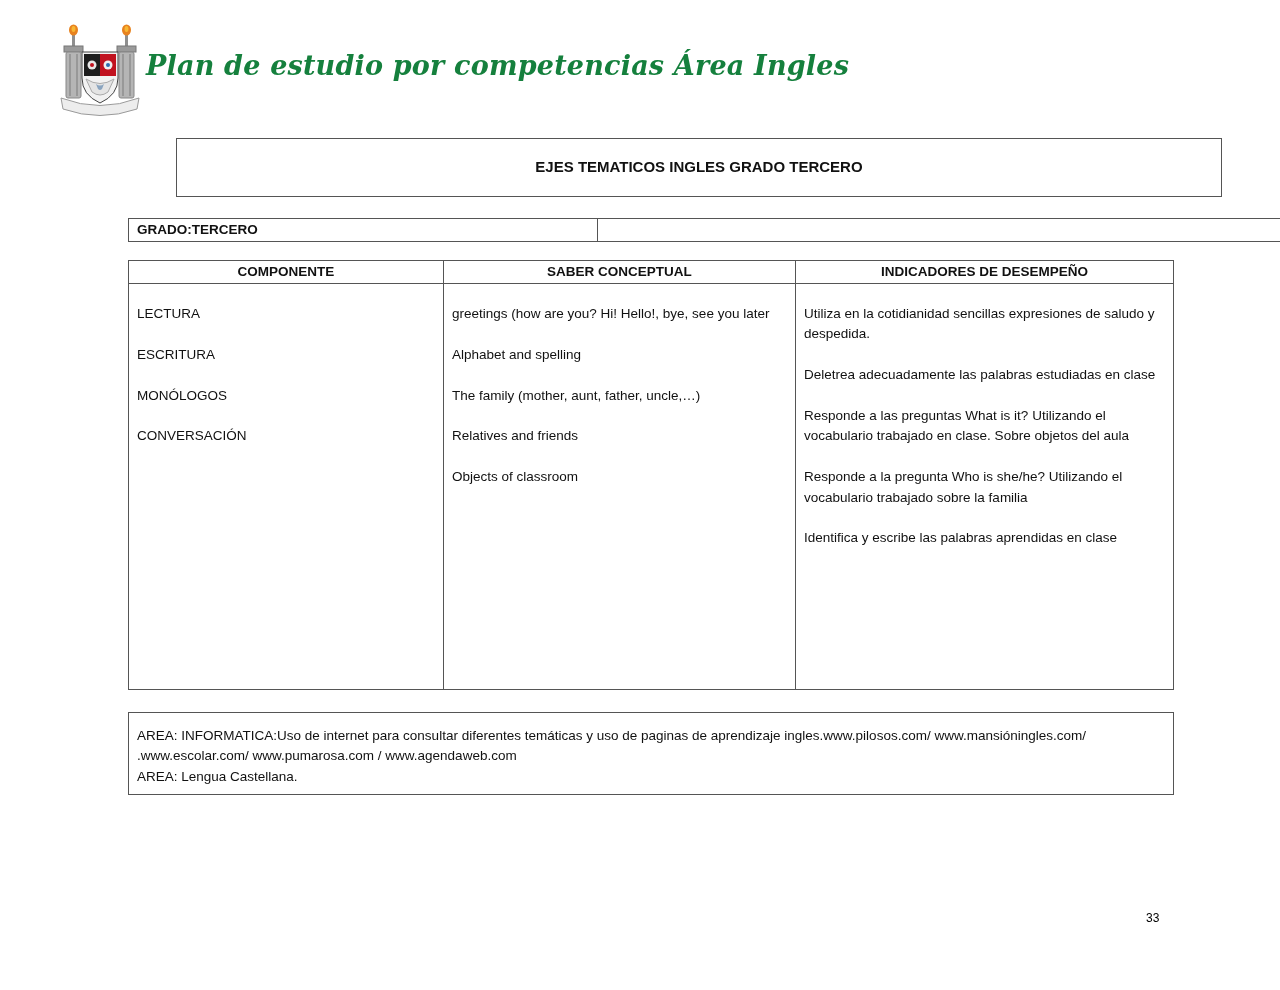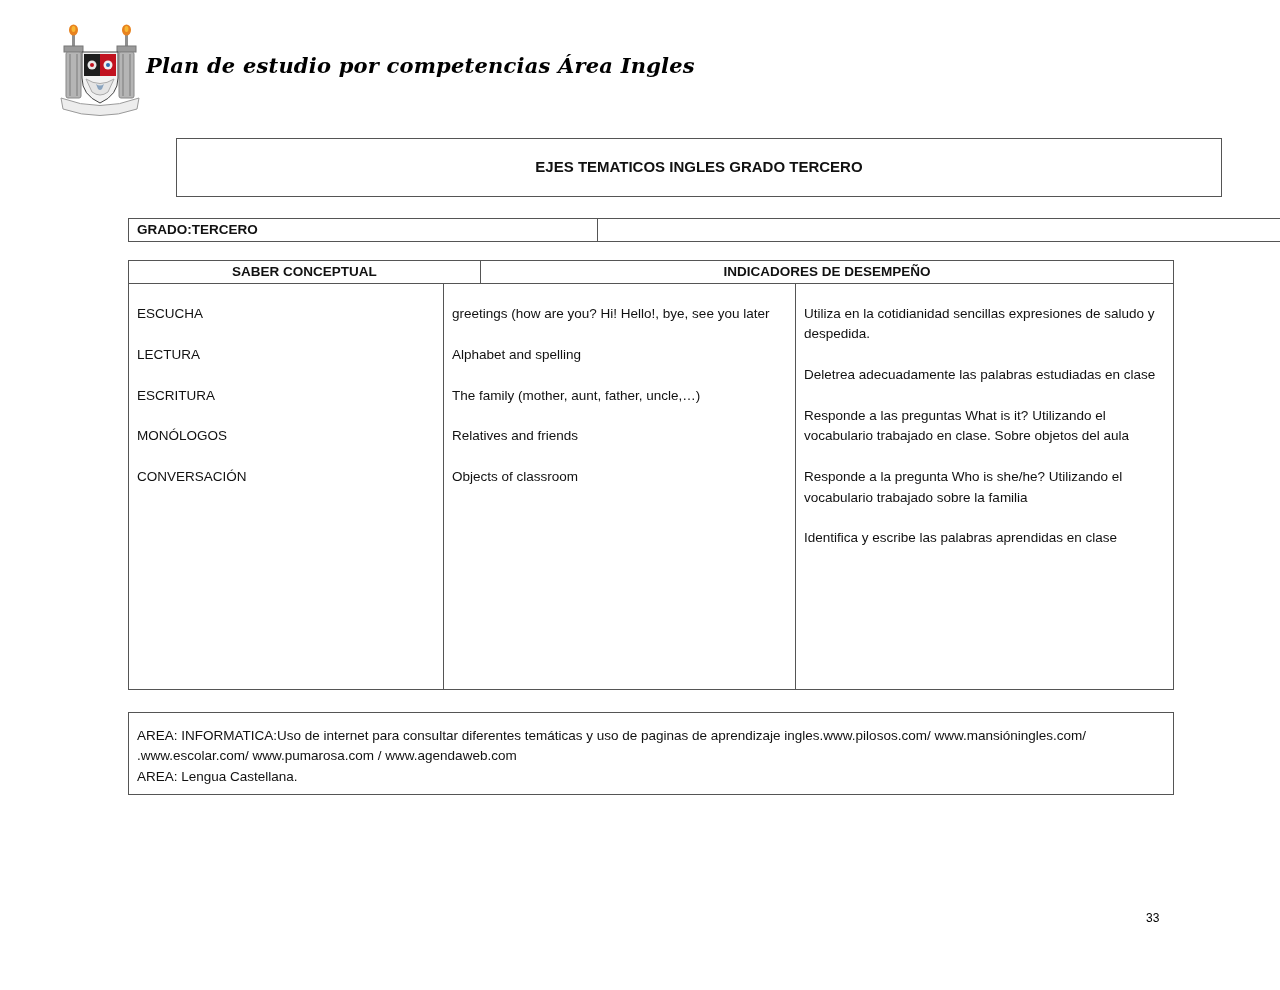--- a/index.html
+++ b/index.html
@@ -13,21 +13,21 @@
     color: #111111;
     font-size: 13.5px;
     line-height: 20.4px;
     overflow: hidden;
   }
   .logo { position: absolute; left: 56px; top: 24px; }
   .script-title {
     position: absolute; left: 146px; top: 56px;
     font-family: "DejaVu Serif", serif;
     font-style: italic; font-weight: bold;
-    font-size: 21px; color: #000000;
+    font-size: 27px; color: #15803d;
     letter-spacing: 0.2px;
   }
   .box { position: absolute; border: 1px solid #555555; background: #ffffff; }
   .title-table {
     left: 128px; top: 138px; width: 1046px; height: 59px;
     display: flex; align-items: center; justify-content: center;
     font-weight: bold; font-size: 15px; margin-left: 48px;
   }
   .grade-table { left: 128px; top: 218px; width: 1184px; height: 24px; display: flex; font-weight: bold; }
   .grade-cell { padding: 0 8px; display: flex; align-items: center; }
@@ -93,26 +93,26 @@
   <div class="box title-table">
     <span>EJES TEMATICOS INGLES GRADO TERCERO</span>
   </div>
 
   <div class="box grade-table">
     <div class="grade-cell grade-c1">GRADO:TERCERO</div>
   </div>
 
   <div class="box main-table">
     <div class="mt-header">
+      <div class="mh col1">COMPONENTE</div>
       <div class="mh col2">SABER CONCEPTUAL</div>
       <div class="mh col3">INDICADORES DE DESEMPEÑO</div>
     </div>
     <div class="mt-body">
       <div class="mb col1">
-        <p>ESCUCHA</p>
         <p>LECTURA</p>
         <p>ESCRITURA</p>
         <p>MONÓLOGOS</p>
         <p>CONVERSACIÓN</p>
       </div>
       <div class="mb col2">
         <p>greetings (how are you? Hi! Hello!, bye, see you later</p>
         <p>Alphabet and spelling</p>
         <p>The family (mother, aunt, father, uncle,…)</p>
         <p>Relatives and friends</p>

